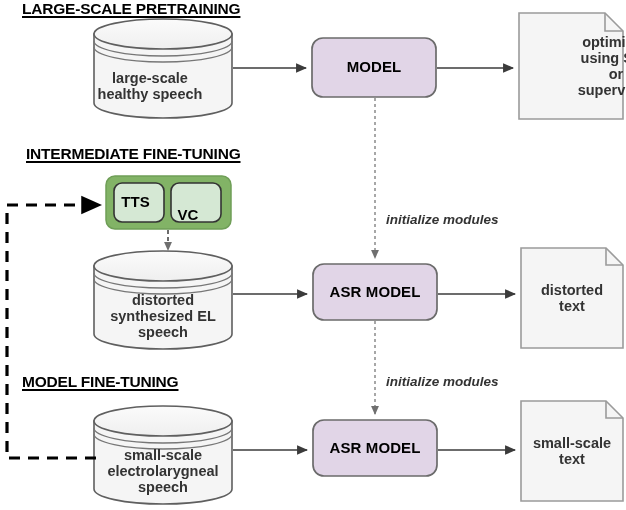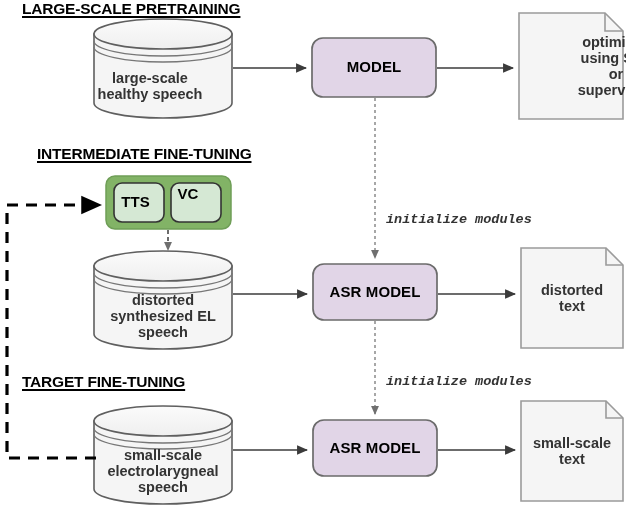--- a/index.html
+++ b/index.html
@@ -45,21 +45,21 @@
     color: #2b2b2b;
     line-height: 1.12;
     pointer-events: none;
   }
   .cyl-label { font-size: 14.5px; color: #333333; }
   .proc-label { font-size: 15px; color: #000000; letter-spacing: 0.1px; }
   .doc-label  { font-size: 14.5px; color: #333333; }
   .mini-label { font-size: 15px; color: #000000; }
   .edge-label {
     position: absolute;
-    font-family: Liberation Mono, monospace;
+    font-family: Liberation Sans, sans-serif;
     font-weight: bold;
     font-style: italic;
     font-size: 13.5px;
     color: #333333;
     white-space: nowrap;
   }
 </style>
 </head>
 <body>
 
@@ -149,37 +149,37 @@
     </g>
 
     <line x1="233" y1="450" x2="307" y2="450" stroke="#3b3b3b" stroke-width="1.7" marker-end="url(#arrowSolid)"></line>
     <line x1="438" y1="450" x2="515" y2="450" stroke="#3b3b3b" stroke-width="1.7" marker-end="url(#arrowSolid)"></line>
 
     <path d="M 96 458 L 7 458 L 7 205 L 100 205" fill="none" stroke="#000000" stroke-width="3.2" stroke-dasharray="11 8" marker-end="url(#arrowDashed)"></path>
   </svg>
 
   <div class="section-title" style="left:22px; top:0px;">LARGE-SCALE PRETRAINING</div>
 
-  <div class="section-title" style="left:37px; top:145px;text-align:right;">INTERMEDIATE FINE-TUNING</div>
-
-  <div class="section-title" style="left:22px; top:373px;">TARGET FINE-TUNING</div>
+  <div class="section-title" style="left:26px; top:145px;text-align:right;">INTERMEDIATE FINE-TUNING</div>
+
+  <div class="section-title" style="left:22px; top:373px;">MODEL FINE-TUNING</div>
 
   <div class="node-label cyl-label" style="left:94px; top:62px; width:112px; height:48px; white-space:pre-line;">large-scale
 healthy speech</div>
 
   <div class="node-label proc-label" style="left:312px; top:38px; width:124px; height:59px;">MODEL</div>
 
   <div class="node-label doc-label" style="left:519px; top:20px; width:104px; height:92px; white-space:pre-line;padding-left:45px;">optimized
 using SSL
 or
 supervised</div>
 
   <div class="node-label mini-label" style="left:114px; top:183px; width:43px; height:39px;">TTS</div>
 
-  <div class="node-label mini-label" style="left:171px; top:175px; width:34px; height:39px;">VC</div>
+  <div class="node-label mini-label" style="left:171px; top:196px; width:34px; height:39px;">VC</div>
 
   <div class="node-label cyl-label" style="left:92px; top:286px; width:142px; height:60px; white-space:pre-line;">distorted
 synthesized EL
 speech</div>
 
   <div class="node-label proc-label" style="left:313px; top:264px; width:124px; height:56px;">ASR MODEL</div>
 
   <div class="node-label doc-label" style="left:521px; top:262px; width:102px; height:72px; white-space:pre-line;">distorted
 text</div>
 

